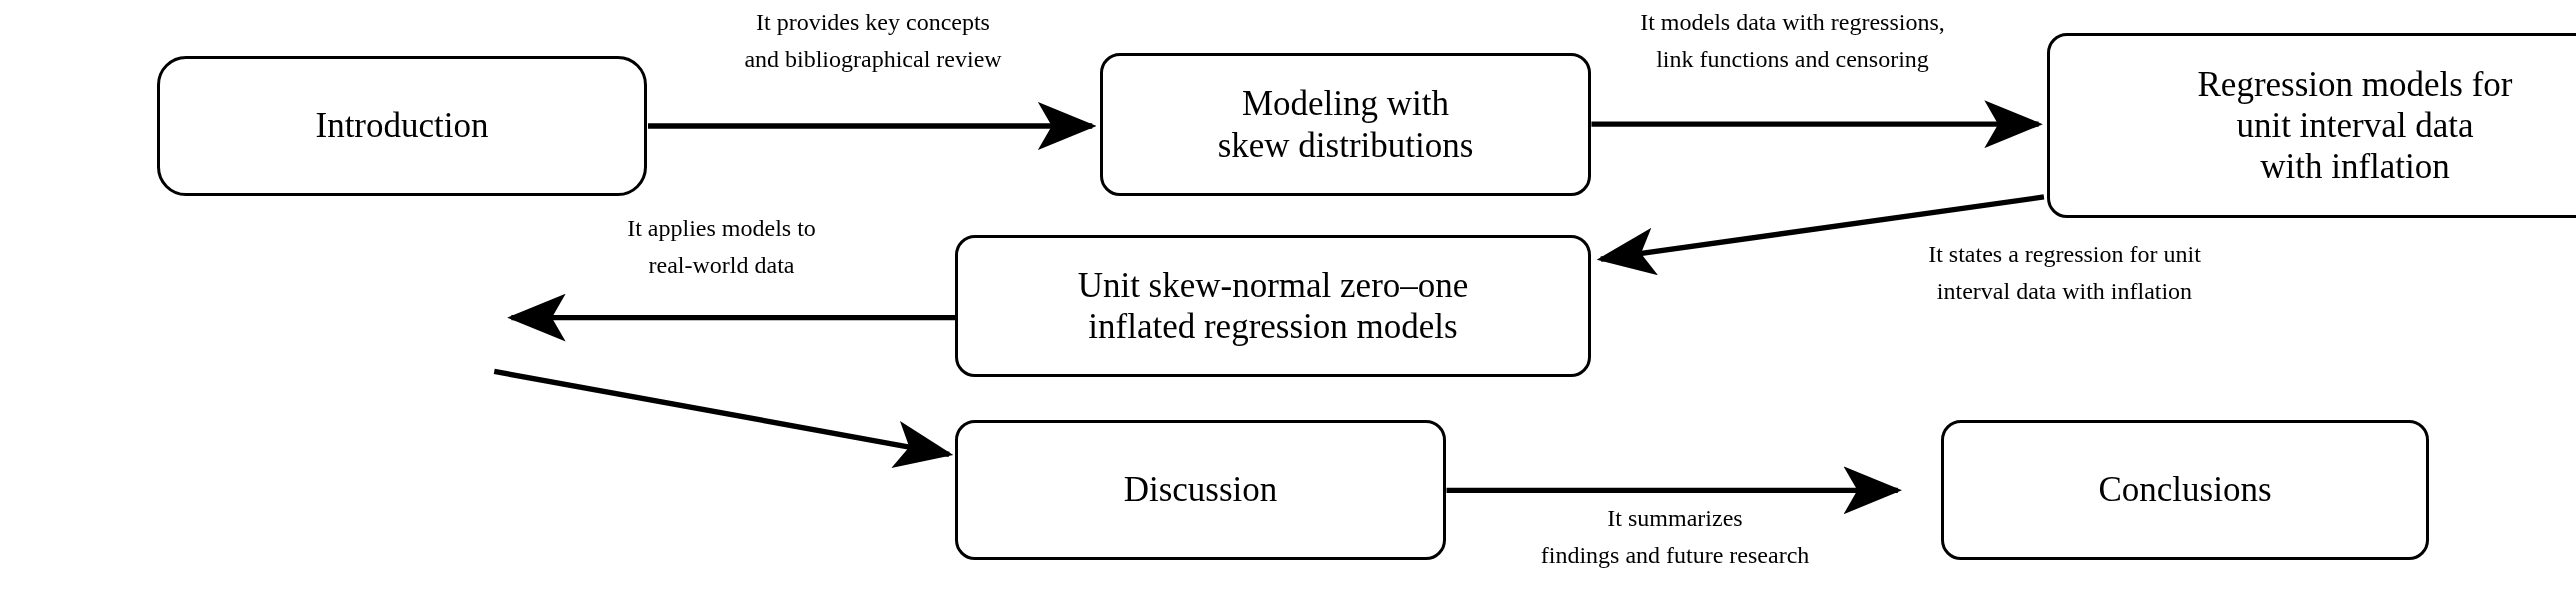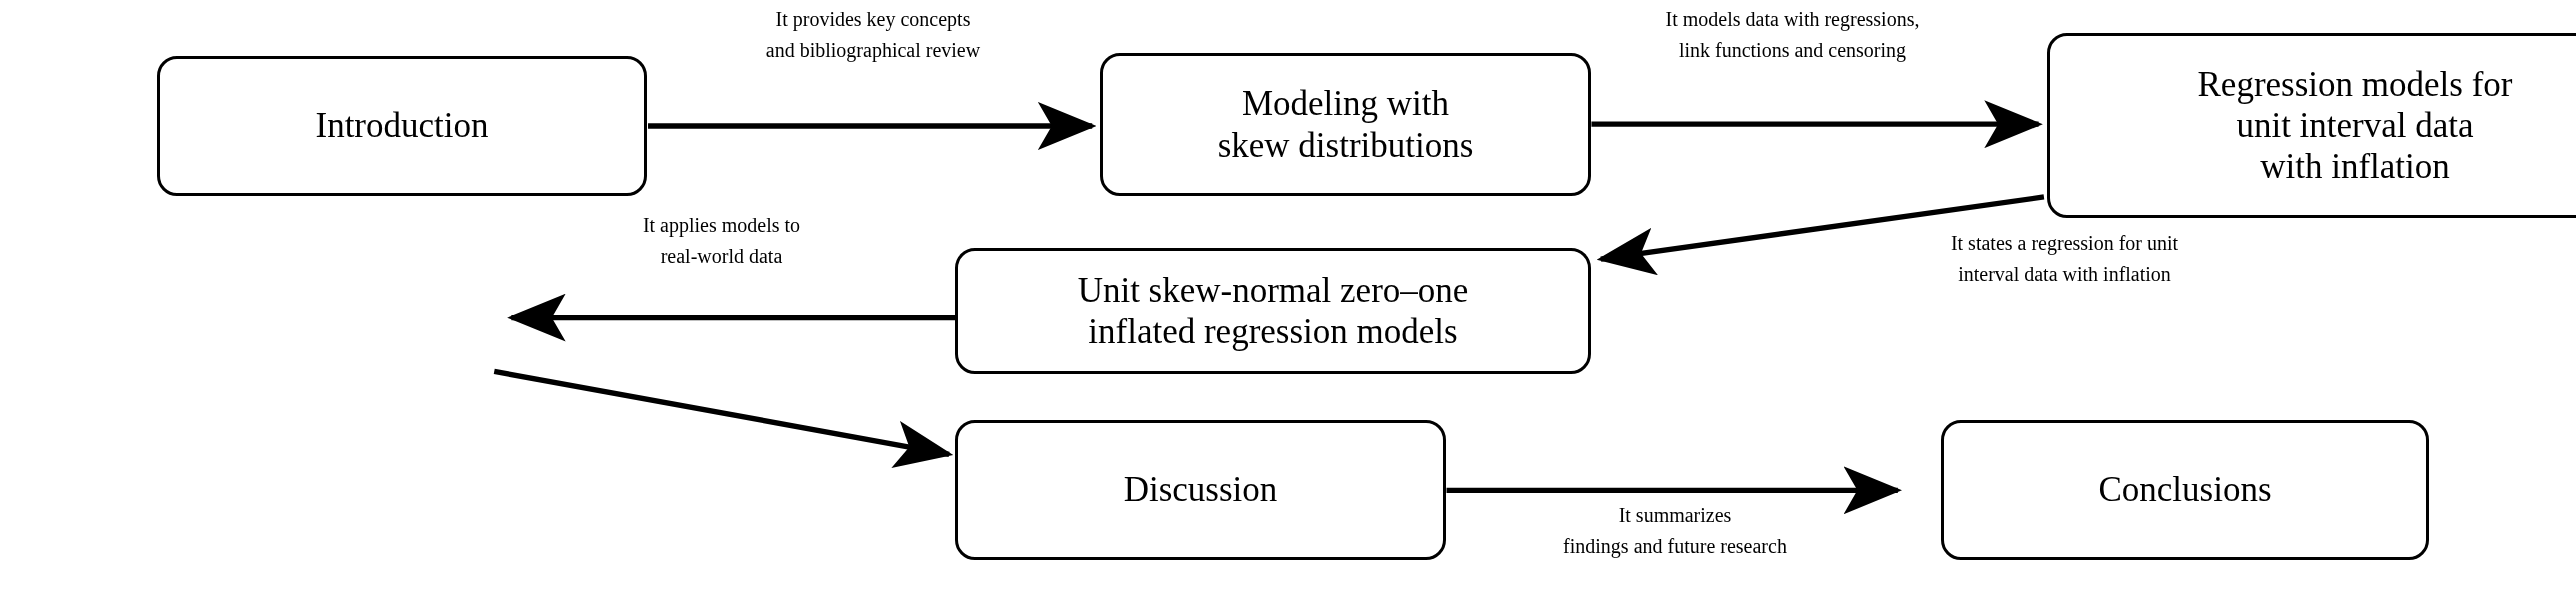--- a/index.html
+++ b/index.html
@@ -37,21 +37,21 @@
     justify-content: center;
     text-align: center;
     line-height: 1.18;
     font-size: 35px;
     padding: 2.4px 8.3px;
     white-space: pre-line;
   }
   .edge-label {
     position: absolute;
     text-align: center;
-    font-size: 20px;
+    font-size: 24px;
     line-height: 1.55;
     color: #000000;
     white-space: pre-line;
     background: transparent;
   }
 </style>
 </head>
 <body>
 
 <div id="canvas">
@@ -81,44 +81,44 @@
 
     <g>
       <line x1="835" y1="628" x2="1604" y2="768" stroke="#000000" stroke-width="9" marker-end="url(#arrowhead)"></line>
     </g>
 
     <g>
       <line x1="2445" y1="829" x2="3208" y2="829" stroke="#000000" stroke-width="9" marker-end="url(#arrowhead)"></line>
     </g>
   </svg>
 
-  <div class="node" style="left:157px; top:56px; width:490px; height:140px;">Introduction</div>
+  <div class="node" style="left:157px; top:56px; width:490px; height:140px;border-radius:29px;">Introduction</div>
 
   <div class="node" style="left:1100px; top:53px; width:491px; height:143px;">Modeling with
 skew distributions</div>
 
   <div class="node" style="left:2047px; top:33px; width:616px; height:185px;">Regression models for
 unit interval data
 with inflation</div>
 
-  <div class="node" style="left:955px; top:248px; width:636px; height:126px;">Unit skew-normal zero–one
+  <div class="node" style="left:955px; top:235px; width:636px; height:142px;">Unit skew-normal zero–one
 inflated regression models</div>
 
 
   <div class="node" style="left:955px; top:420px; width:491px; height:140px;">Discussion</div>
 
   <div class="node" style="left:1905px; top:420px; width:488px; height:140px;margin-left:36px;">Conclusions</div>
 
   <div class="edge-label" style="left:669px; top:4.1px; width:408px;">It provides key concepts
 and bibliographical review</div>
 
   <div class="edge-label" style="left:1559px; top:4.1px; width:467px;">It models data with regressions,
 link functions and censoring</div>
 
-  <div class="edge-label" style="left:1828px; top:228px; width:473px;">It states a regression for unit
+  <div class="edge-label" style="left:1828px; top:236px; width:473px;">It states a regression for unit
 interval data with inflation</div>
 
   <div class="edge-label" style="left:550px; top:210px; width:343px;">It applies models to
 real-world data</div>
 
 
   <div class="edge-label" style="left:1450px; top:500px; width:450px;">It summarizes
 findings and future research</div>
 
 </div>

